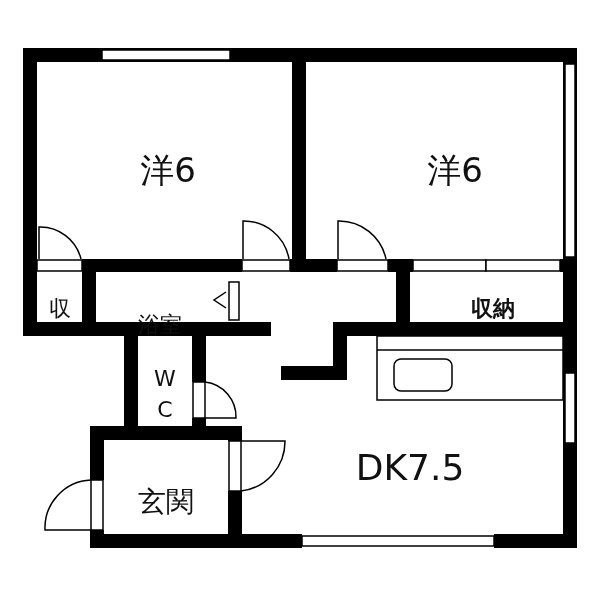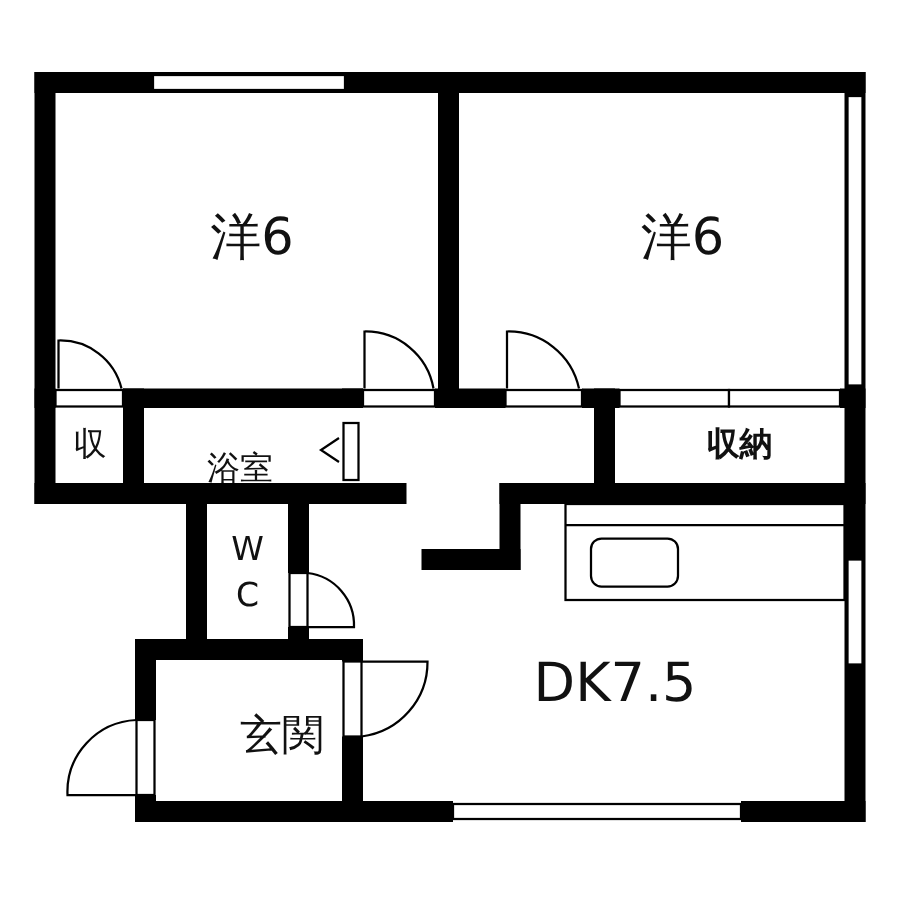--- a/index.html
+++ b/index.html
@@ -1,18 +1,18 @@
 <!DOCTYPE html>
 <html><head>
 <meta charset="utf-8">
 <style>
   html, body { margin: 0; padding: 0; background: #ffffff; }
   body { width: 600px; height: 600px; position: relative; overflow: hidden; font-family: "DejaVu Sans", sans-serif; }
   .plan { position: absolute; left: 0; top: 0; width: 600px; height: 600px; }
-  .label { position: absolute; color: #111; font-family: "DejaVu Sans", sans-serif; white-space: nowrap; text-align: center; line-height: 1; }
+  .label { position: absolute; color: #111; font-family: "DejaVu Sans", sans-serif; white-space: nowrap; text-align: center; line-height: 1; margin-top: 12px; }
   .lbl-big { font-size: 34px; }
   .lbl-mid { font-size: 28px; }
   .lbl-sm { font-size: 22px; }
   .lbl-dk { font-size: 36px; }
 </style>
 </head>
 <body>
 
 <svg class="plan" viewBox="0 0 600 600" xmlns="http://www.w3.org/2000/svg">
   <g fill="#000">
@@ -101,14 +101,14 @@
   </g>
 </svg>
 
 <div class="label lbl-big" style="left:118px; top:141px; width:100px;">洋6</div>
 <div class="label lbl-big" style="left:405px; top:141px; width:100px;">洋6</div>
 <div class="label lbl-sm" style="left:40px; top:286px; width:40px;">収</div>
 <div class="label lbl-sm" style="left:120px; top:302px; width:80px;">浴室</div>
 <div class="label lbl-sm" style="left:448px; top:286px; width:90px;font-weight:bold;">収納</div>
 <div class="label lbl-sm" style="left:145px; top:356px; width:40px;">W</div>
 <div class="label lbl-sm" style="left:145px; top:387px; width:40px;">C</div>
-<div class="label lbl-mid" style="left:116px; top:476px; width:100px;text-align:right;">玄関</div>
+<div class="label lbl-mid" style="left:116px; top:476px; width:100px;">玄関</div>
 <div class="label lbl-dk" style="left:340px; top:438px; width:140px;">DK7.5</div>
 
 </body></html>

